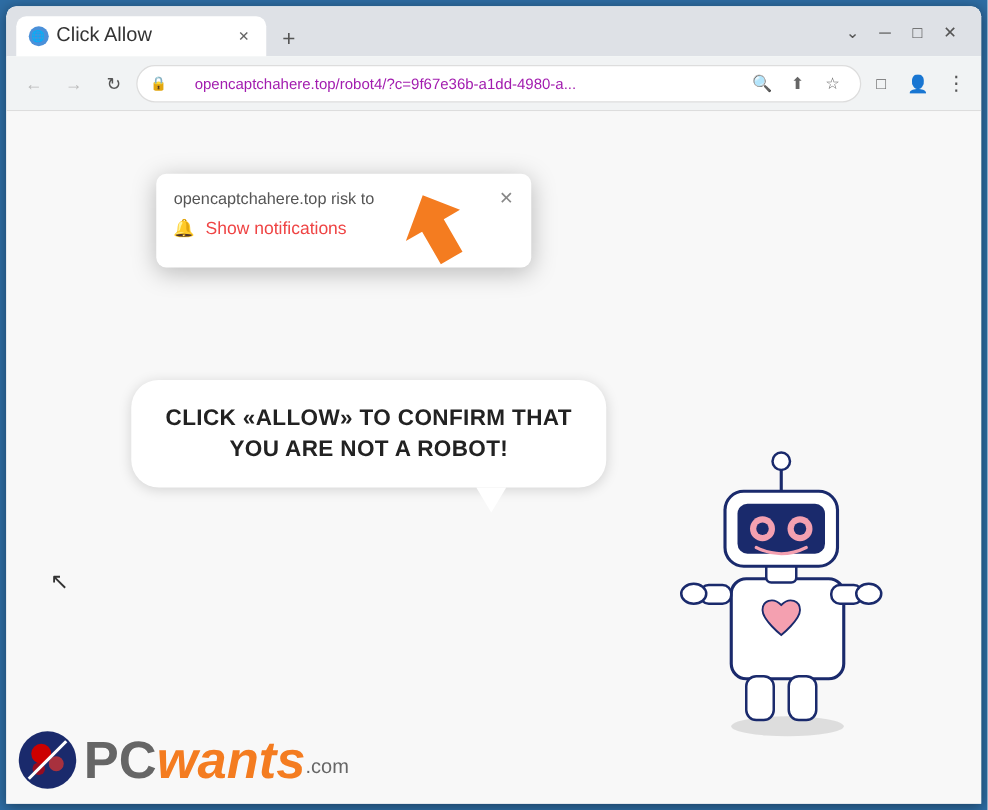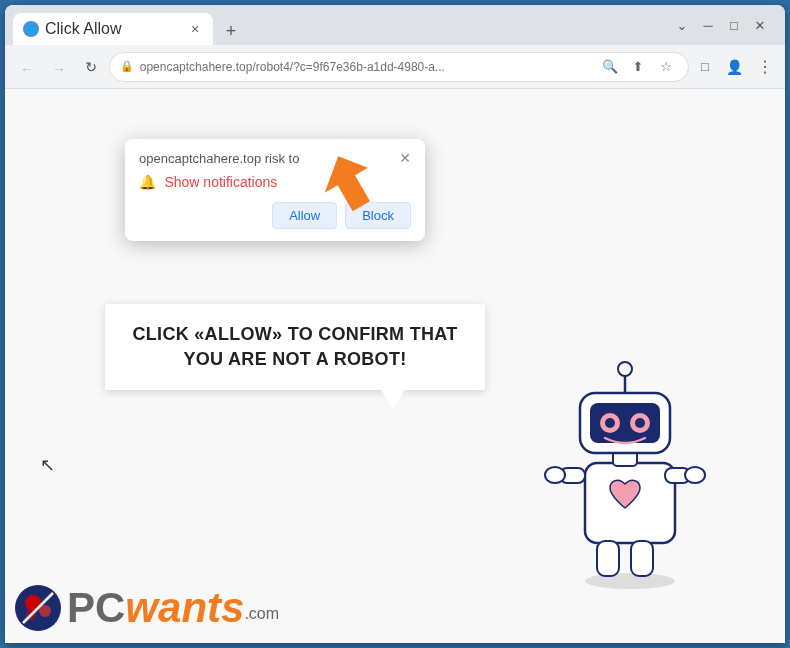--- a/index.html
+++ b/index.html
@@ -153,25 +153,26 @@
       border: 1px solid #ddd;
     }
 
     .lock-icon {
       color: #666;
       font-size: 11px;
     }
 
     .url-text {
       font-size: 12px;
-      color: #737373;
+      color: #a21caf;
       flex: 1;
       white-space: nowrap;
       overflow: hidden;
       text-overflow: ellipsis;
+      margin-left: 16px;
     }
 
     .url-actions {
       display: flex;
       gap: 4px;
       align-items: center;
     }
 
     .url-action-btn {
       width: 24px;
@@ -299,21 +300,21 @@
       width: 100px;
       height: 100px;
     }
 
     
     .speech-bubble {
       position: absolute;
       top: 215px;
       left: 100px;
       background: white;
-      border-radius: 2px;
+      border-radius: 22px;
       padding: 18px 22px;
       width: 380px;
       box-shadow: 0 2px 10px rgba(0,0,0,0.15);
       text-align: center;
       z-index: 5;
     }
 
     .speech-bubble::after {
       content: '';
       position: absolute;
@@ -434,24 +435,20 @@
   <div class="page-content">
 
     <div class="notification-popup">
       <div class="popup-header">
         <span class="popup-site-text">opencaptchahere.top risk to</span>
         <span class="popup-close">✕</span>
       </div>
       <div class="popup-notification-row">
         <span class="bell-icon">🔔</span>
         <span class="popup-notification-text">Show notifications</span>
-      </div>
-      <div class="popup-buttons">
-        <button class="btn-allow">Allow</button>
-        <button class="btn-block">Block</button>
       </div>
     </div>
 
     <div class="arrow-container">
       <svg class="arrow-svg" viewBox="0 0 100 100">
 
         <defs>
           <marker id="arrowhead" markerWidth="10" markerHeight="7" refX="10" refY="3.5" orient="auto">
             <polygon points="0 0, 10 3.5, 0 7" fill="#f47c20"></polygon>
           </marker>

